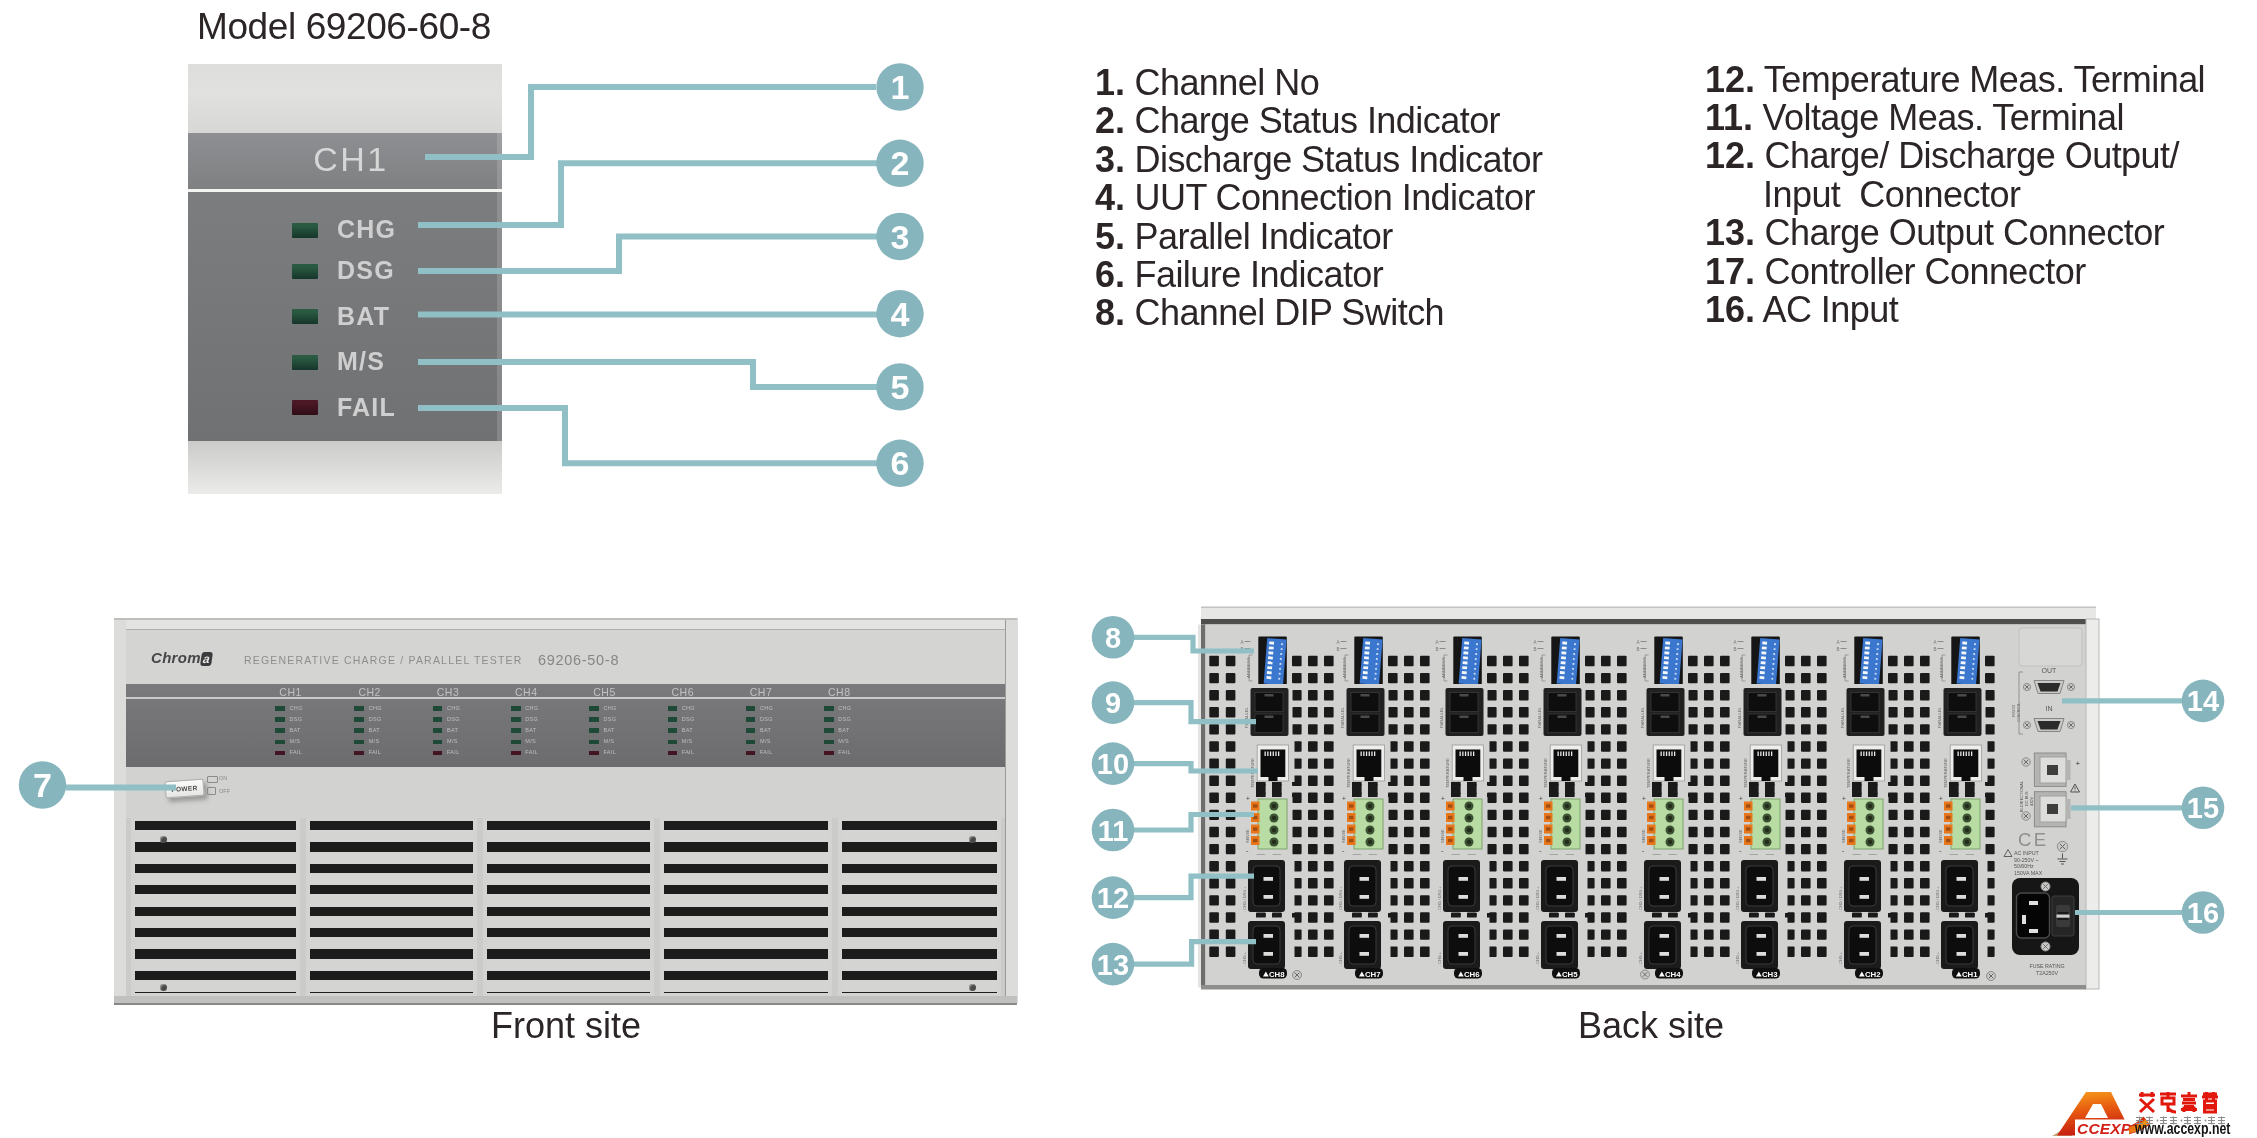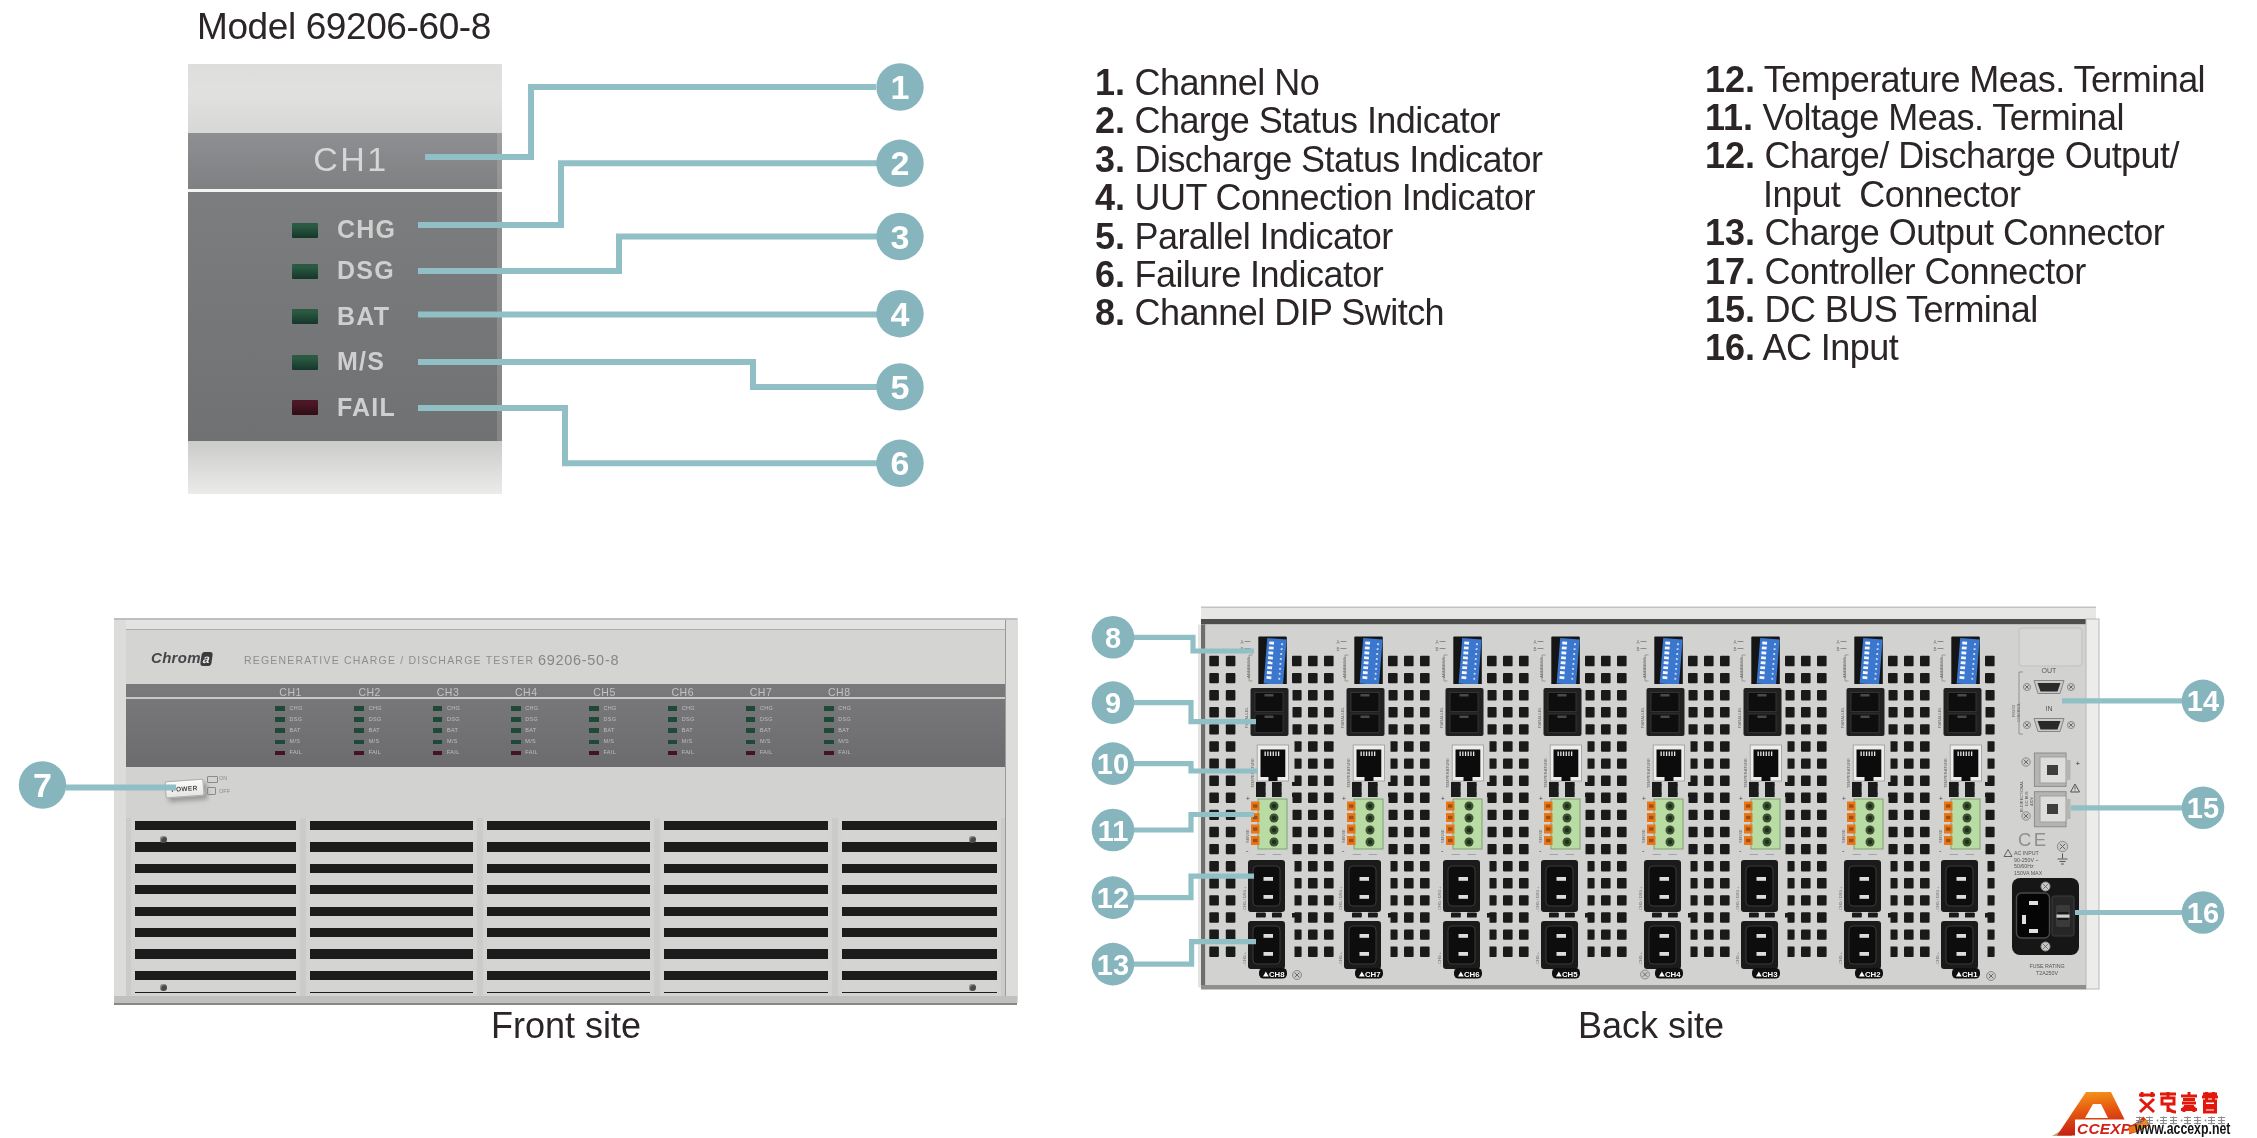--- a/index.html
+++ b/index.html
@@ -37,31 +37,30 @@
 <div><b>6.</b> Failure Indicator</div>
 <div><b>8.</b> Channel DIP Switch</div>
 </div>
 <div class="abs leg" style="left:1705px;top:60.5px;">
 <div><b>12.</b> Temperature Meas. Terminal</div>
 <div><b>11.</b> Voltage Meas. Terminal</div>
 <div><b>12.</b> Charge/ Discharge Output/</div>
 <div style="padding-left:58px">Input&nbsp; Connector</div>
 <div><b>13.</b> Charge Output Connector</div>
 <div><b>17.</b> Controller Connector</div>
-<div><b>15.</b> DC BUS Terminal</div>
 <div><b>16.</b> AC Input</div>
 </div>
 <div class="abs" style="left:114px;top:618px;width:903px;height:385px;background:#d4d5d3;">
  <div class="abs" style="left:0;top:0;width:12px;height:385px;background:#dcdcda;border-right:1.5px solid #9a9a98;"></div>
  <div class="abs" style="left:891px;top:0;width:12px;height:385px;background:#dcdcda;border-left:1.5px solid #9a9a98;"></div>
  <div class="abs" style="left:0;top:0;width:903px;height:2px;background:#bebebc;"></div>
  <div class="abs" style="left:12px;top:2px;width:879px;height:9px;background:#e3e3e1;border-bottom:1.5px solid #aeaeac;"></div>
  <div class="abs" style="left:12px;top:12px;width:879px;height:54px;background:#d4d5d3;"></div>
  <div class="abs" style="left:37px;top:31px;font-size:15px;font-weight:bold;font-style:italic;color:#47474a;letter-spacing:0.3px;">Chrom<span style="display:inline-block;background:#3b3b3d;color:#e8e8e6;border-radius:3px;font-size:12px;width:11px;text-align:center;transform:skewX(-8deg);">a</span></div>
- <div class="abs" style="left:130px;top:36px;font-size:10.5px;letter-spacing:1.2px;color:#8d8d8d;">REGENERATIVE CHARGE / DISCHARGE TESTER</div>
+ <div class="abs" style="left:130px;top:36px;font-size:10.5px;letter-spacing:1.2px;color:#8d8d8d;">REGENERATIVE CHARGE / PARALLEL TESTER</div>
  <div class="abs" style="left:424px;top:34px;font-size:14.5px;letter-spacing:0.7px;color:#868686;">69206-50-8</div>
  <div class="abs" style="left:12px;top:66px;width:879px;height:83px;background:linear-gradient(180deg,#7a7a7d,#6c6c6f);"></div>
  <div class="abs" style="left:12px;top:79.3px;width:879px;height:1.4px;background:#c9c9c7;"></div>
  <div class="abs" style="left:151.6px;top:67.6px;width:50px;text-align:center;font-size:10.5px;letter-spacing:0.5px;color:#c2c2c4;">CH1</div>
  <div class="abs" style="left:161.29999999999998px;top:88.2px;width:9.5px;height:4.8px;background:#1e4936;"></div>
  <div class="abs" style="left:175.6px;top:87.0px;font-size:5.5px;letter-spacing:0.3px;color:#bfbfbf;">CHG</div>
  <div class="abs" style="left:161.29999999999998px;top:99.3px;width:9.5px;height:4.8px;background:#1e4936;"></div>
  <div class="abs" style="left:175.6px;top:98.1px;font-size:5.5px;letter-spacing:0.3px;color:#bfbfbf;">DSG</div>
  <div class="abs" style="left:161.29999999999998px;top:110.4px;width:9.5px;height:4.8px;background:#1e4936;"></div>
  <div class="abs" style="left:175.6px;top:109.2px;font-size:5.5px;letter-spacing:0.3px;color:#bfbfbf;">BAT</div>

